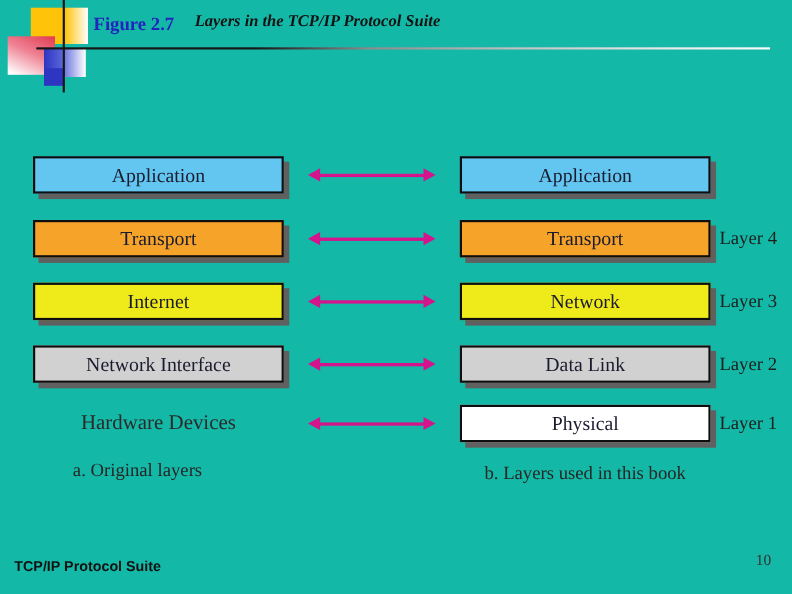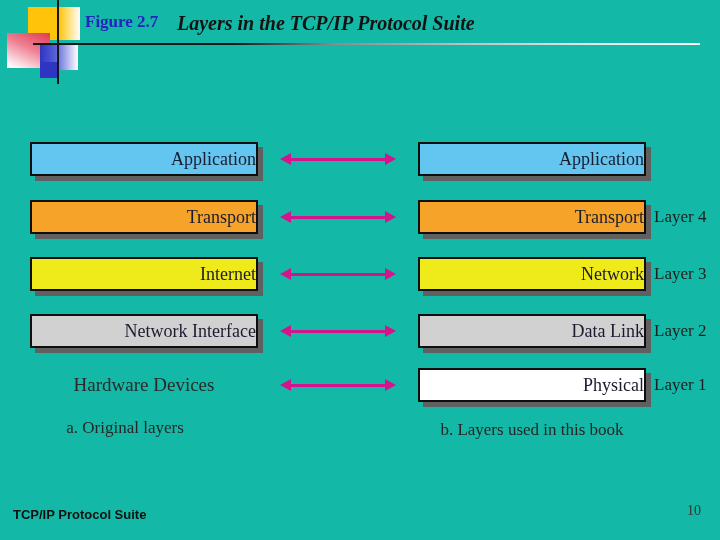--- a/index.html
+++ b/index.html
@@ -14,26 +14,26 @@
   .dec-red    { left:7px;  top:33px; width:43px; height:35px;
     background:linear-gradient(205deg,#E23A50 0%,#EE8193 45%,#ffffff 95%); }
   .dec-blue   { left:40px; top:44px; width:38px; height:26px;
     background:linear-gradient(to right,#2E35C0 0%,#5560D8 40%,#ffffff 100%); }
   .dec-blue2  { left:40px; top:62px; width:18px; height:16px; background:#2E35C0; }
   .vline { left:57px; top:0; width:2px; height:84px; background:#161616; }
   .hline { left:33px; top:43px; width:667px; height:2px;
     background:linear-gradient(to right,#161616 0%,#161616 30%,#8a8a8a 45%,#c0c0c0 65%,#e8e8e8 85%,#fafafa 100%); }
   
   .fig-label { position:absolute; left:85px; top:12px; font-size:17px; font-weight:bold; }
-  .fig-title { position:absolute; left:177px; top:12px; font-size:20px; font-weight:bold;
+  .fig-title { position:absolute; left:177px; top:12px; font-size:15px; font-weight:bold;
     font-style:italic; color:#121212; }
   
   .lbox,.rbox { position:absolute; width:228px; height:34px; box-sizing:border-box;
     border:2px solid #0e0e0e; box-shadow:5px 5px 0 0 #606060;
-    text-align:right; line-height:30px; font-size:18px; color:#1b1b2f; }
+    text-align:center; line-height:30px; font-size:18px; color:#1b1b2f; }
   .lbox { left:30px; } .rbox { left:418px; }
   .r0{top:142px} .r1{top:200px} .r2{top:257px} .r3{top:314px} .r4{top:368px}
   .plain-label { position:absolute; left:30px; width:228px; top:368px; height:34px;
     line-height:34px; text-align:center; font-size:19px; color:#2a2a2a; }
   .layer-label { position:absolute; left:654px; width:64px; height:34px; line-height:34px;
     font-size:17px; color:#1e1e1e; }
   
   .arrow { position:absolute; left:290px; width:96px; height:3px; background:var(--arrow-color,#D4148C); }
   .arrow::before { content:""; position:absolute; left:-10px; top:-5px; width:0; height:0;
     border-right:11px solid var(--arrow-color,#D4148C);

